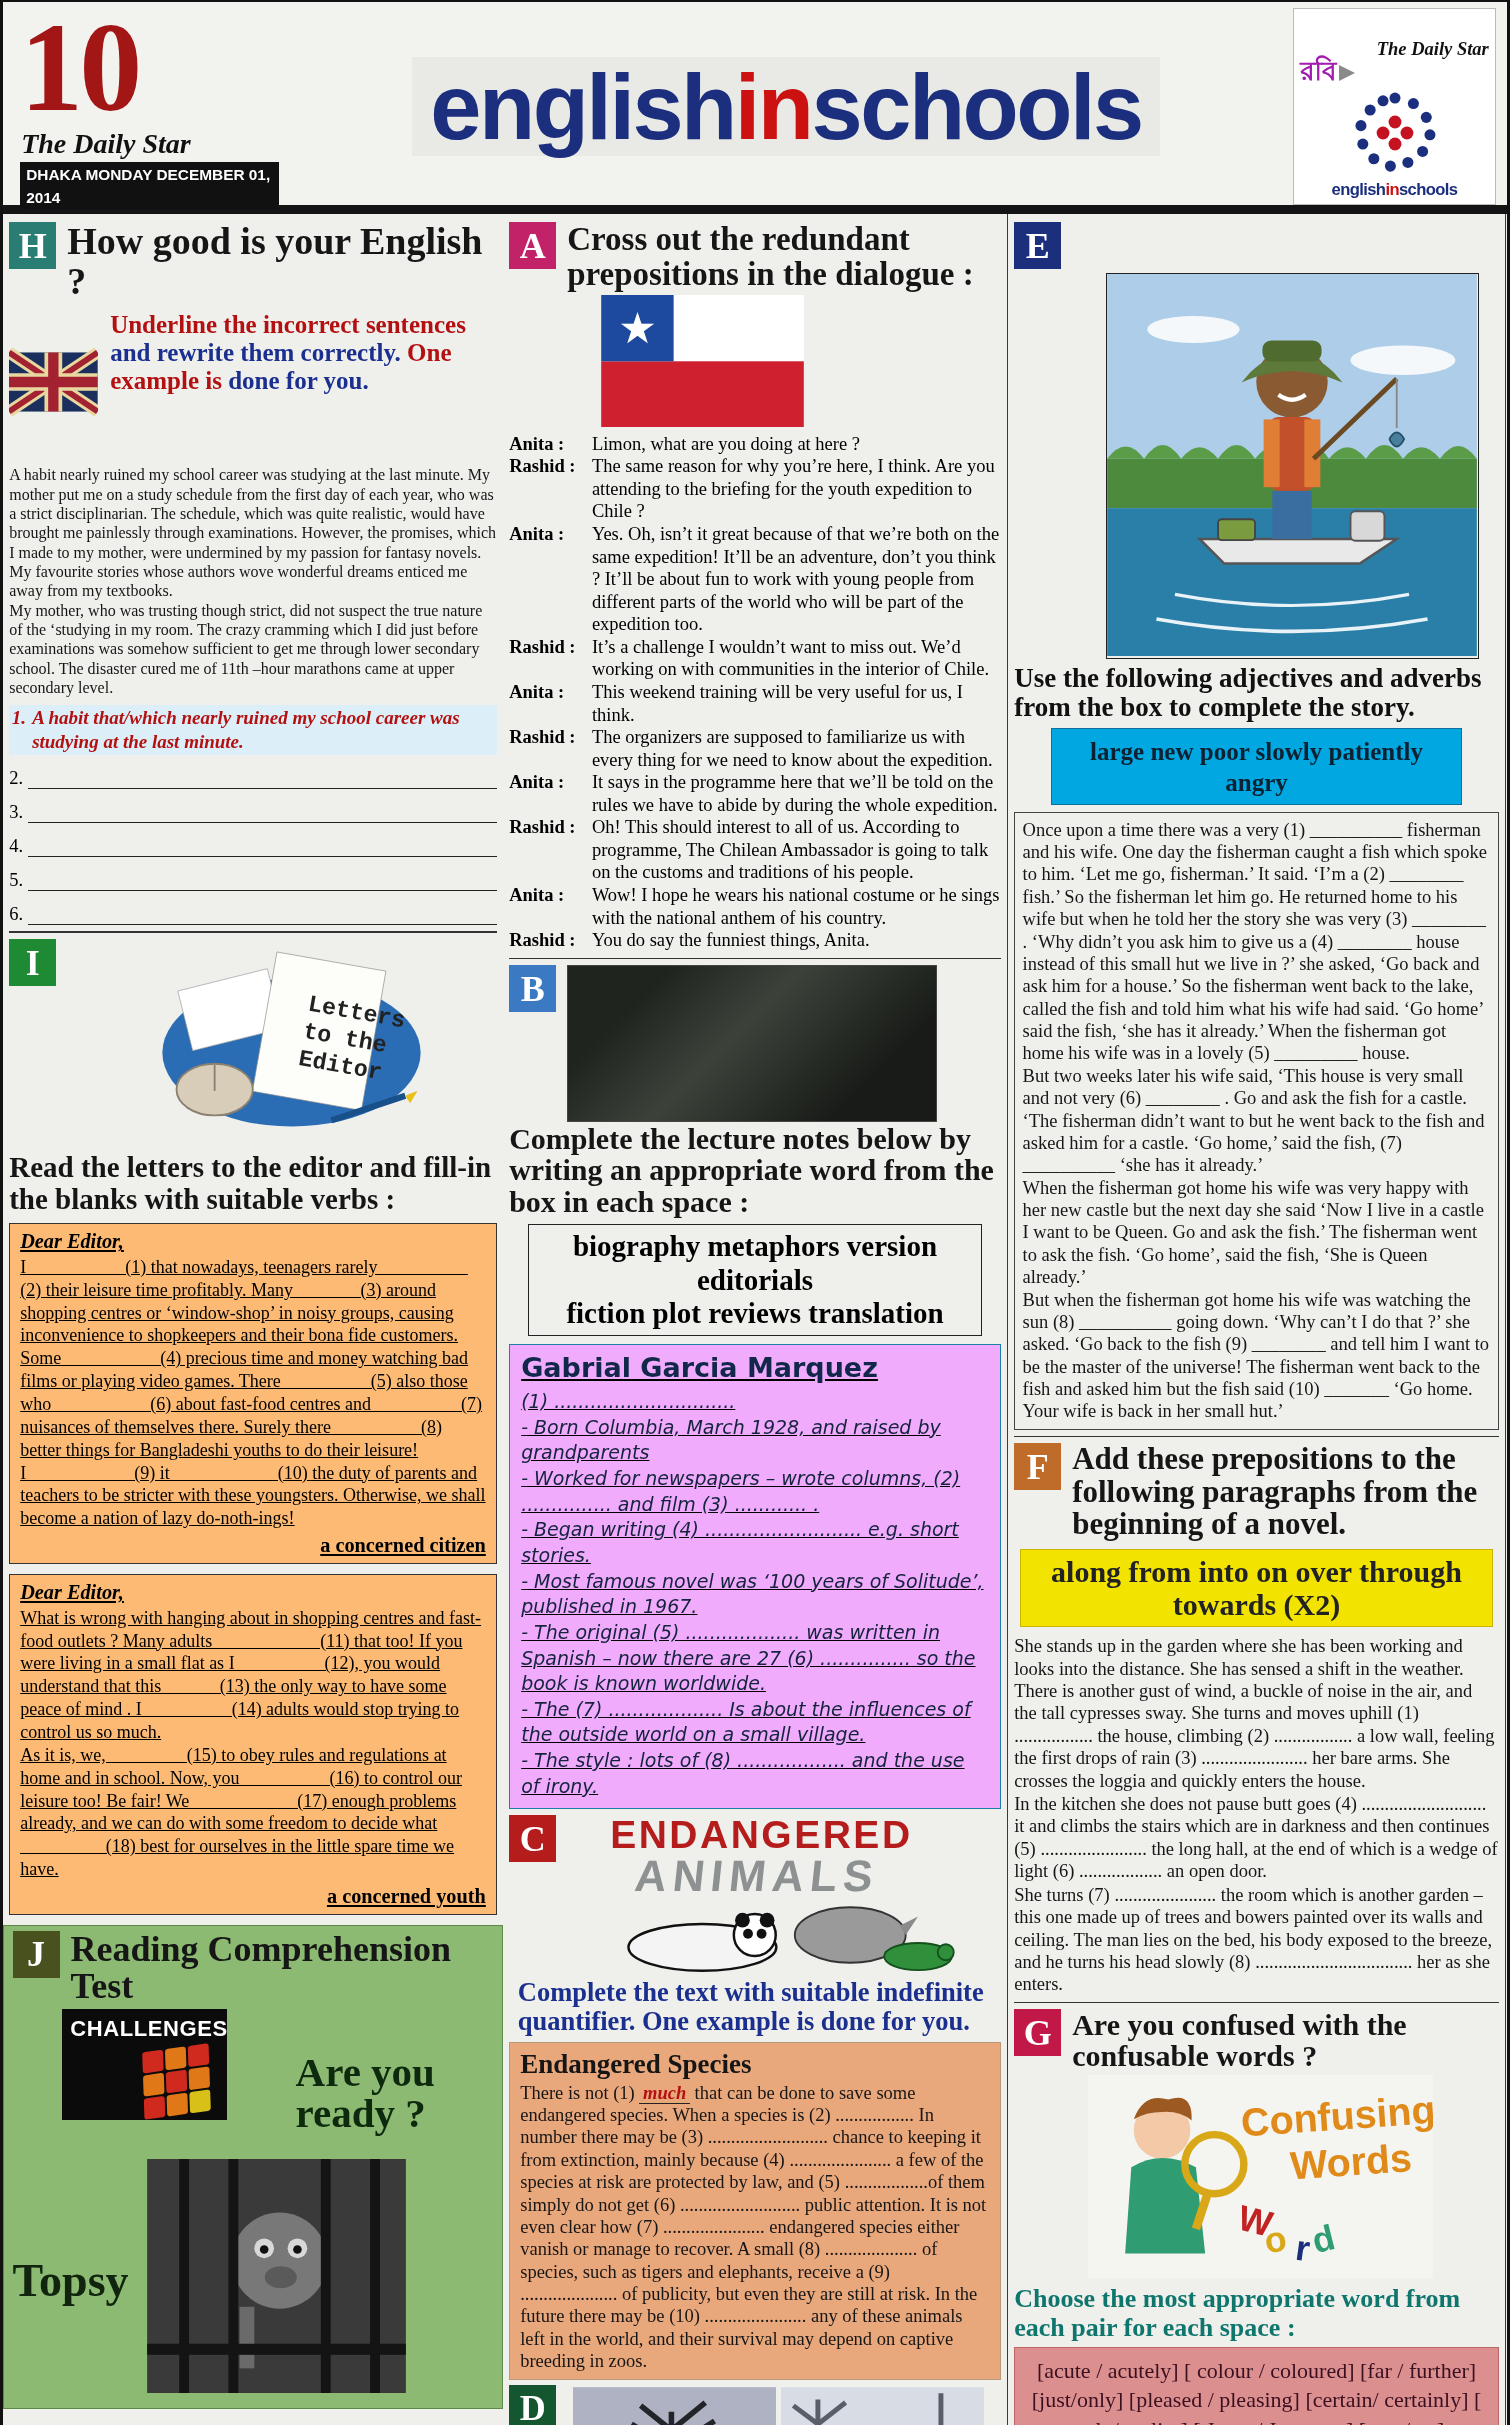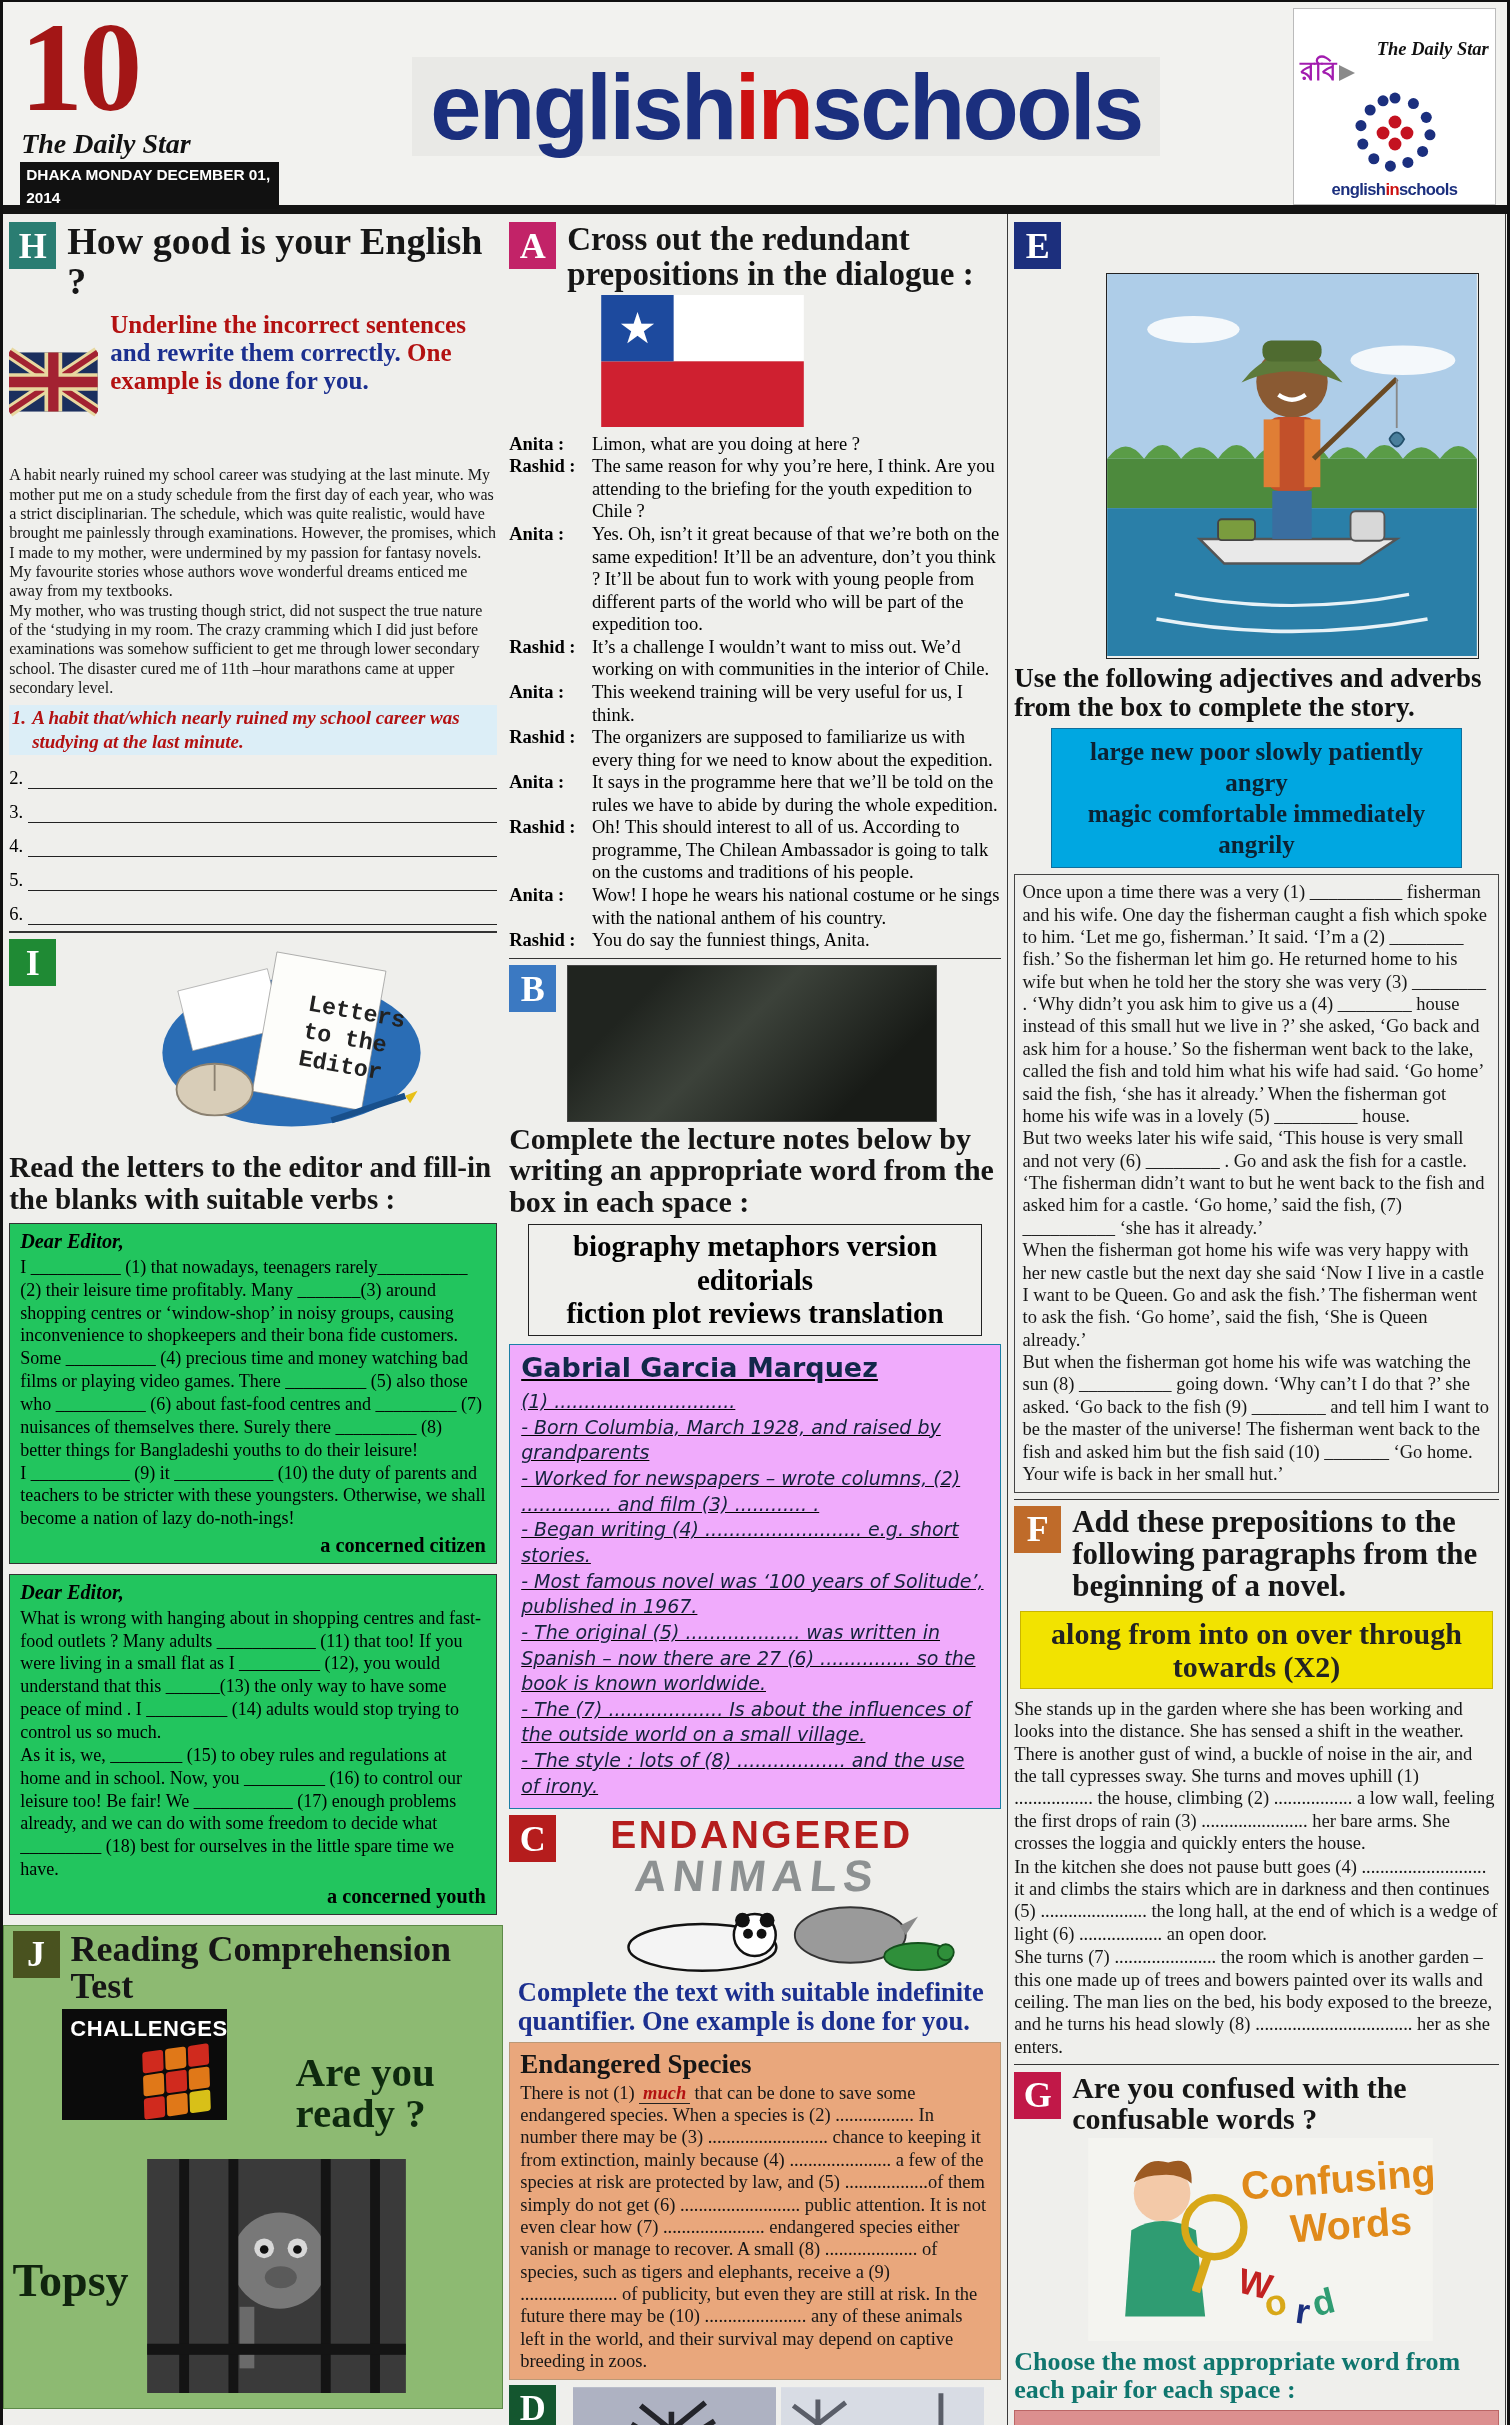--- a/index.html
+++ b/index.html
@@ -83,21 +83,21 @@
   .h-instr { font:bold 25px/1.12 "Liberation Serif", serif; margin-top:6.2px; }
   .h-red { color:#b31111; } .h-blue { color:#1b2f8f; }
   .h-example { font:bold italic 19px/1.25 "Liberation Serif", serif; color:#b31111; background:#dceef7; display:flex; gap:6.2px; margin-top:7.4px; padding:1.2px 2.5px; }
   .h-example .num { color:#b31111; }
   .h-blank { display:flex; gap:5px; align-items:flex-end; height:34px; font:18.5px "Liberation Serif", serif; }
   .h-blank .line { flex:1; border-bottom:1.2px solid #222; height:25px; }
 
   
   .i-graphic { margin:2.5px 0 2.5px 80px; }
   .i-instr { font:bold 29px/1.12 "Liberation Serif", serif; color:#161616; margin:3.7px 0 7.4px 0; }
-  .letterbox-i { border:1.8px solid #333; background:#22c55e; padding:6.2px 10px; margin-bottom:10px; font:18px/1.27 "Liberation Serif", serif; }
+  .letterbox-i { border:1.8px solid #333; background:#fdba74; padding:6.2px 10px; margin-bottom:10px; font:18px/1.27 "Liberation Serif", serif;text-decoration:underline; }
   .salut { font:bold italic 20.3px "Liberation Serif", serif; margin-bottom:2.5px; }
   .signature { text-align:right; font:bold 20.3px "Liberation Serif", serif; margin-top:3.7px; }
 
   
   .j-wrap { background:#8dba72; border:1.2px solid #5d8a48; margin:6.2px -6.2px 0 -6.2px; padding:5px 8.6px 8.6px 8.6px; }
   .challenges { width:165px; height:111px; background:#0b0b0b; color:#fff; padding:6.2px 8.6px; position:relative; margin:2.5px 0 0 49px; }
   .challenges .lbl { font:bold 22px "Liberation Sans", sans-serif; letter-spacing:0.6px; }
   .cube { position:absolute; right:17px; bottom:6.2px; display:grid; grid-template-columns:repeat(3,21px); grid-template-rows:repeat(3,21px); gap:1.8px; transform:rotate(-8deg) skewX(-6deg); }
   .cube div { border-radius:3.1px; }
   .ready { font:bold 41px/1 "Liberation Serif", serif; color:#0e2a0e; margin:-68px 0 18.5px 283px; }
@@ -311,21 +311,20 @@
               <rect x="320" y="236" width="26" height="110" fill="#e07e35"></rect>
             <rect x="268" y="352" width="64" height="78" fill="#3a6ea0"></rect>
             <path d="M335 300 L470 170" stroke="#6b4a23" stroke-width="8"></path>
             <path d="M470 170 L470 250" stroke="#888" stroke-width="3"></path>
             <path d="M458 268 Q470 246 482 268 Q470 292 458 268" fill="#4a7f9c" stroke="#23506b" stroke-width="3"></path>
           </svg>
         </div>
         <div class="e-instr">Use the following adjectives and adverbs from the box to complete the story.</div>
         <div class="e-wordbox">
           <div>large new  poor slowly patiently  angry</div>
-          <div>magic comfortable  immediately angrily</div>
         </div>
         <div class="e-story body-text">
           <p>Once upon a time there was a very (1) __________ fisherman and his wife. One day the fisherman caught a fish which spoke to him. ‘Let me go, fisherman.’ It said. ‘I’m a (2) ________ fish.’ So the fisherman let him go. He returned home to his wife but when he told her the story she was very (3) ________ .  ‘Why didn’t you ask him to give us a (4) ________ house instead of this small hut we live in ?’ she asked, ‘Go back and ask him for a house.’ So the fisherman went back to the lake, called the fish and told him what his wife had said. ‘Go home’ said the fish, ‘she has it already.’ When the fisherman got home his wife was in a lovely (5) _________ house.</p>
           <p>But two weeks later his wife said, ‘This house is very small and not very (6) ________ . Go and ask the fish for a castle. ‘The fisherman didn’t want to but he went back to the fish and asked him for a castle. ‘Go home,’ said the fish, (7) __________ ‘she has it already.’</p>
           <p>When the fisherman got home his wife was very happy with her new castle but the next day she said ‘Now I live in a castle I want to be Queen. Go and ask the fish.’ The fisherman went to ask the fish. ‘Go home’, said the fish, ‘She is Queen already.’</p>
           <p>But when the fisherman got home his wife was watching the sun (8) __________ going down. ‘Why can’t I do that ?’ she asked. ‘Go back to the fish (9) ________ and tell him I want to be the master of the universe! The fisherman went back to the fish and asked him but the fish said (10) _______ ‘Go home. Your wife is back in her small hut.’</p>
         </div>
       </div>
       <div class="hr"></div>
 

